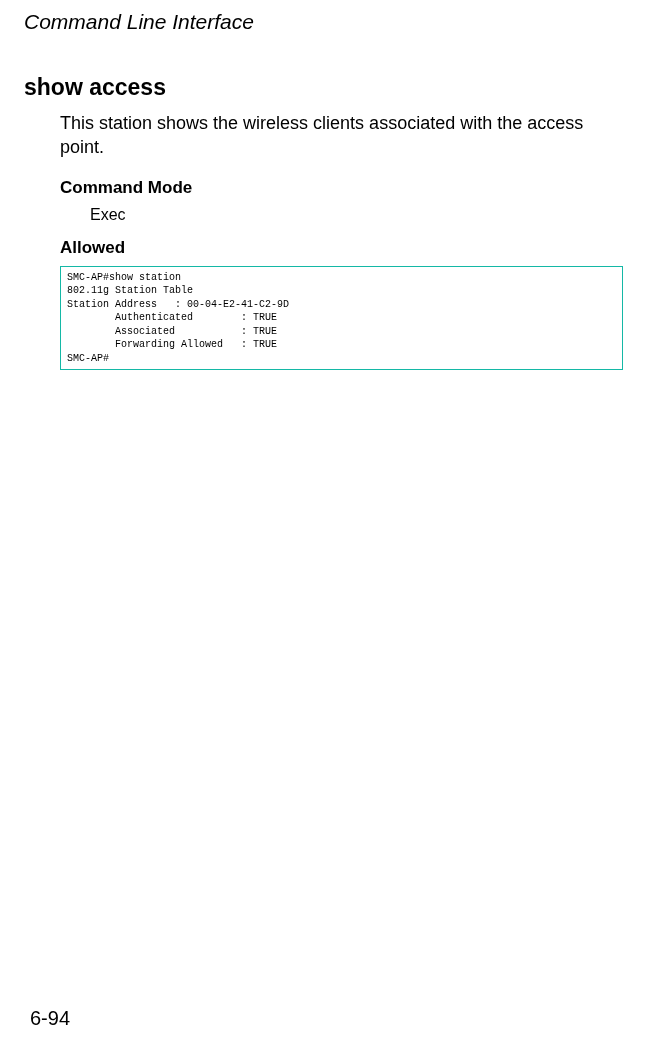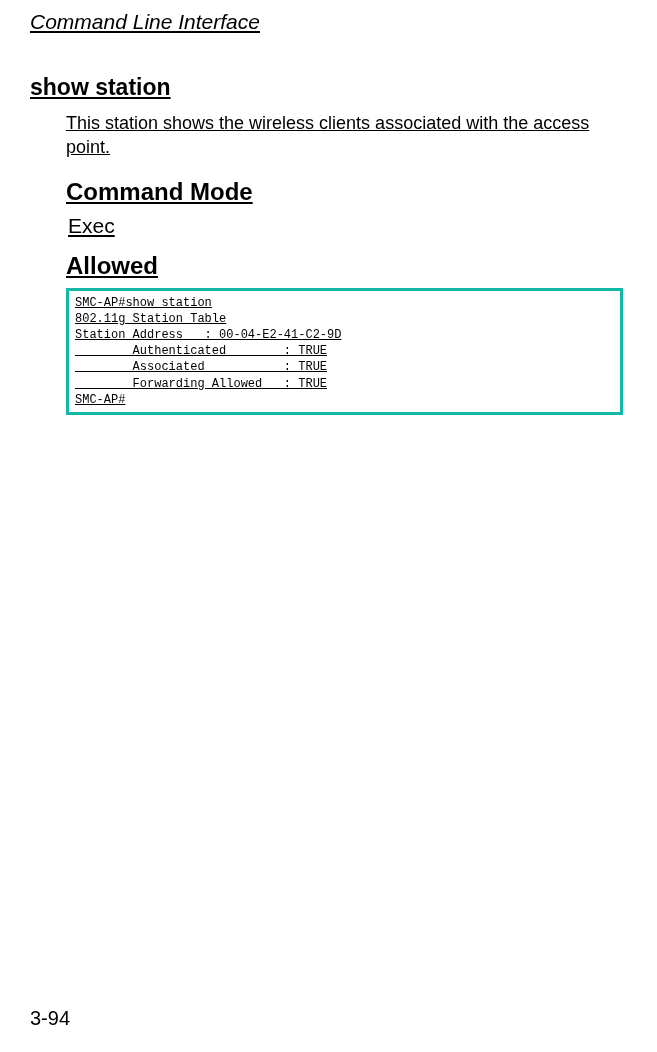--- a/index.html
+++ b/index.html
@@ -8,25 +8,24 @@
       height: 1052px;
       margin: 0;
       padding: 0;
       font-family: Arial, Helvetica, sans-serif;
       color: #000;
       background: #fff;
       position: relative;
       box-sizing: border-box;
     }
     .page {
-      padding: 10px 30px 30px 30px;
+      padding: 10px 30px 30px 24px;
       box-sizing: border-box;
       height: 100%;
       position: relative;
-      text-decoration: underline;
     }
     .running-header {
       font-style: italic;
       font-size: 21px;
       margin-bottom: 40px;
       font-family: Arial, Helvetica, sans-serif;
     }
     .command-heading {
       font-weight: bold;
       font-size: 23px;
@@ -36,32 +35,32 @@
     .indent {
       margin-left: 36px;
     }
     .description {
       font-size: 18px;
       line-height: 1.35;
       margin-bottom: 18px;
     }
     .subheading {
       font-weight: bold;
-      font-size: 24px;
+      font-size: 17px;
       margin-bottom: 8px;
     }
     .value {
-      font-size: 21px;
-      margin-left: 2px;
+      font-size: 16px;
+      margin-left: 30px;
       margin-bottom: 14px;
     }
     .code-block {
-      border: 3px solid #14b8a6;
+      border: 1px solid #14b8a6;
       font-family: "Courier New", Courier, monospace;
-      font-size: 12px;
+      font-size: 10px;
       white-space: pre;
       padding: 4px 6px;
       line-height: 1.35;
       margin-top: 4px;
       margin-left: 36px;
       margin-right: 4px;
     }
     .page-number {
       position: absolute;
       bottom: 22px;
@@ -69,33 +68,33 @@
       font-size: 20px;
       font-family: Arial, Helvetica, sans-serif;
     }
   </style>
 </head>
 <body>
 
 <div class="page">
   <div class="running-header">Command Line Interface</div>
 
-  <div class="command-heading">show station</div>
+  <div class="command-heading">show access</div>
 
   <div class="indent">
     <div class="description">This station shows the wireless clients associated with the access point.</div>
 
     <div class="subheading">Command Mode</div>
     <div class="value">Exec</div>
 
     <div class="subheading">Allowed</div>
   </div>
 
   <div class="code-block">SMC-AP#show station
 802.11g Station Table
 Station Address   : 00-04-E2-41-C2-9D
         Authenticated        : TRUE
         Associated           : TRUE
         Forwarding Allowed   : TRUE
 SMC-AP#</div>
 
-  <div class="page-number">3-94</div>
+  <div class="page-number">6-94</div>
 </div>
 
 </body></html>

